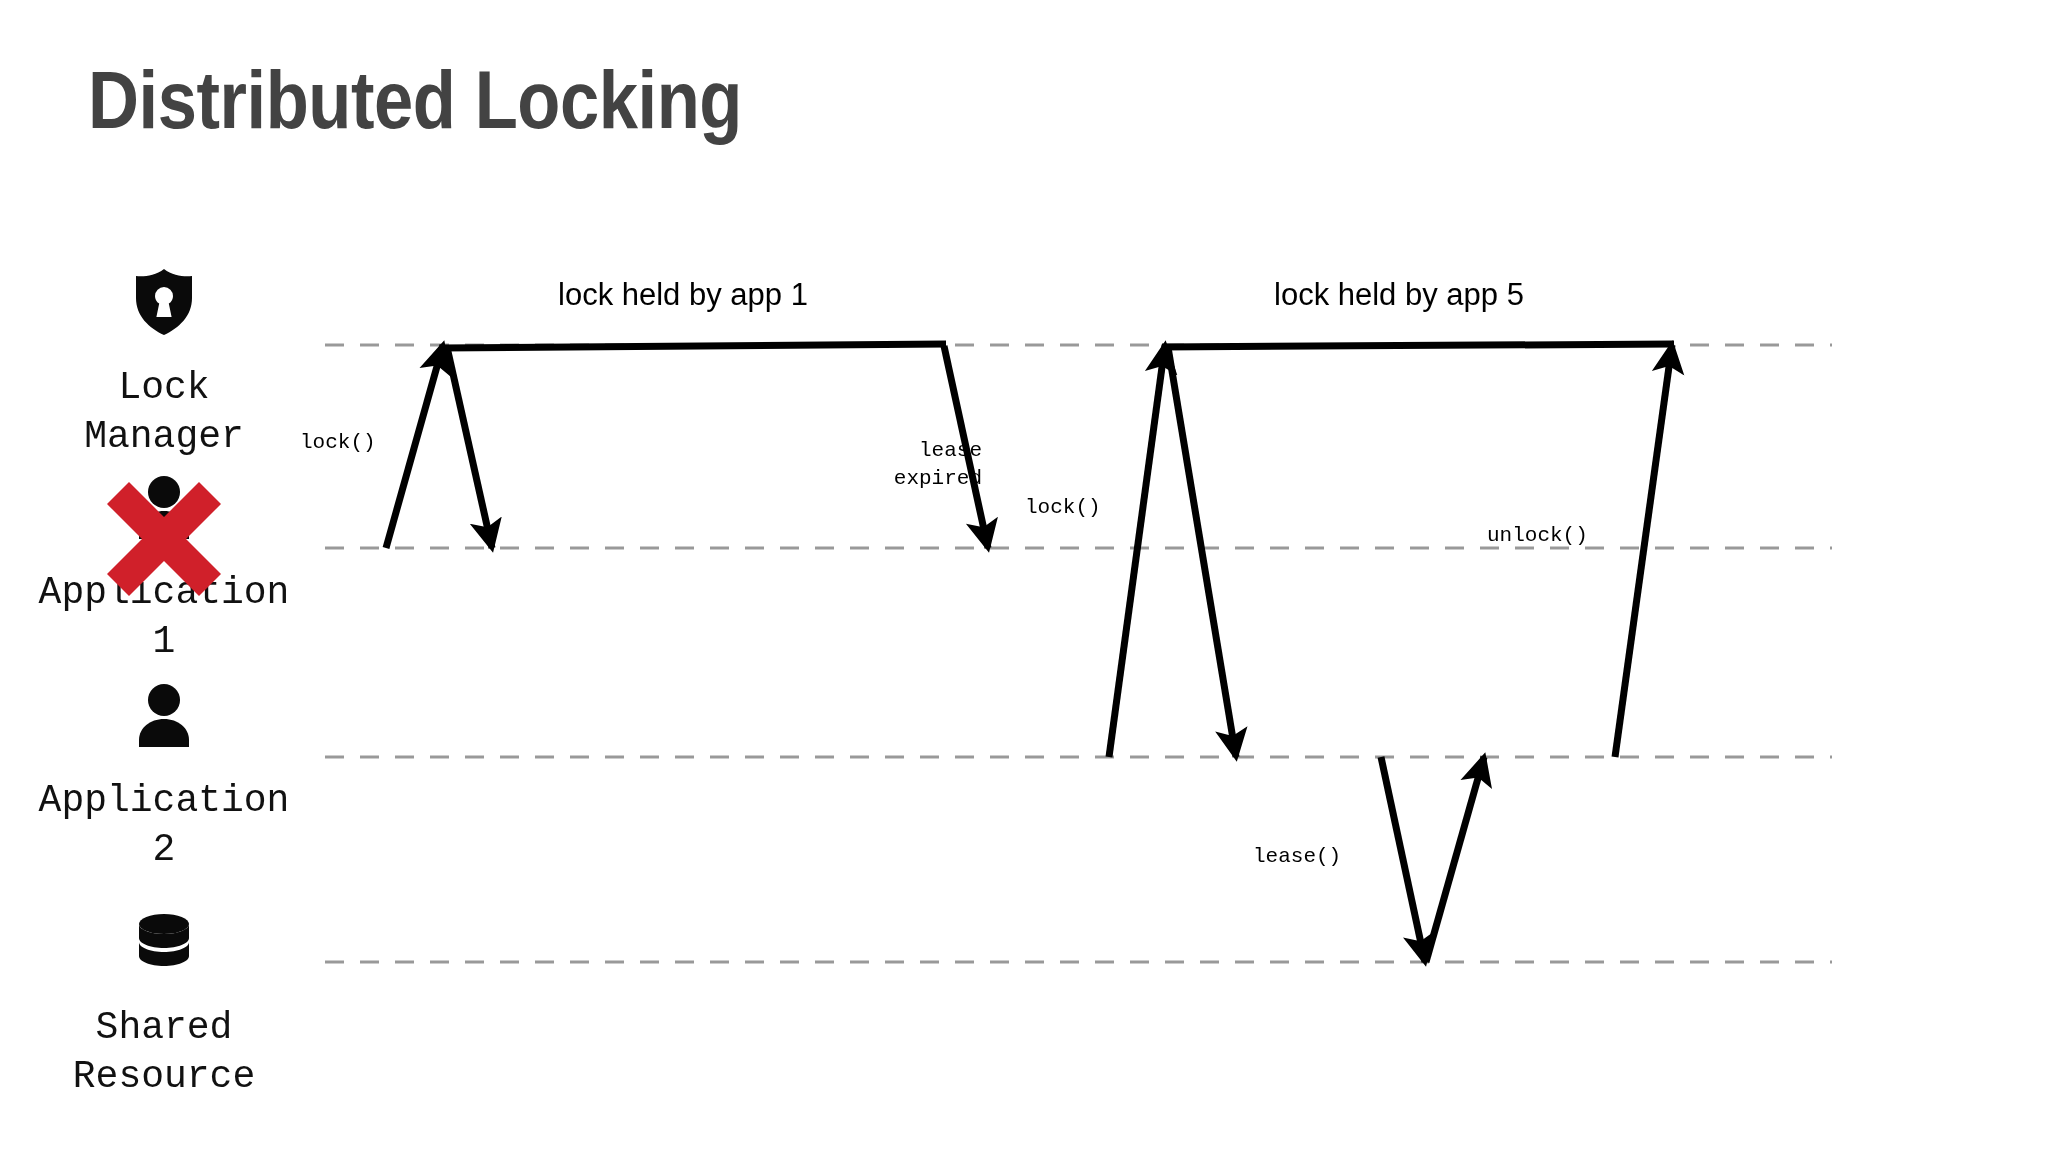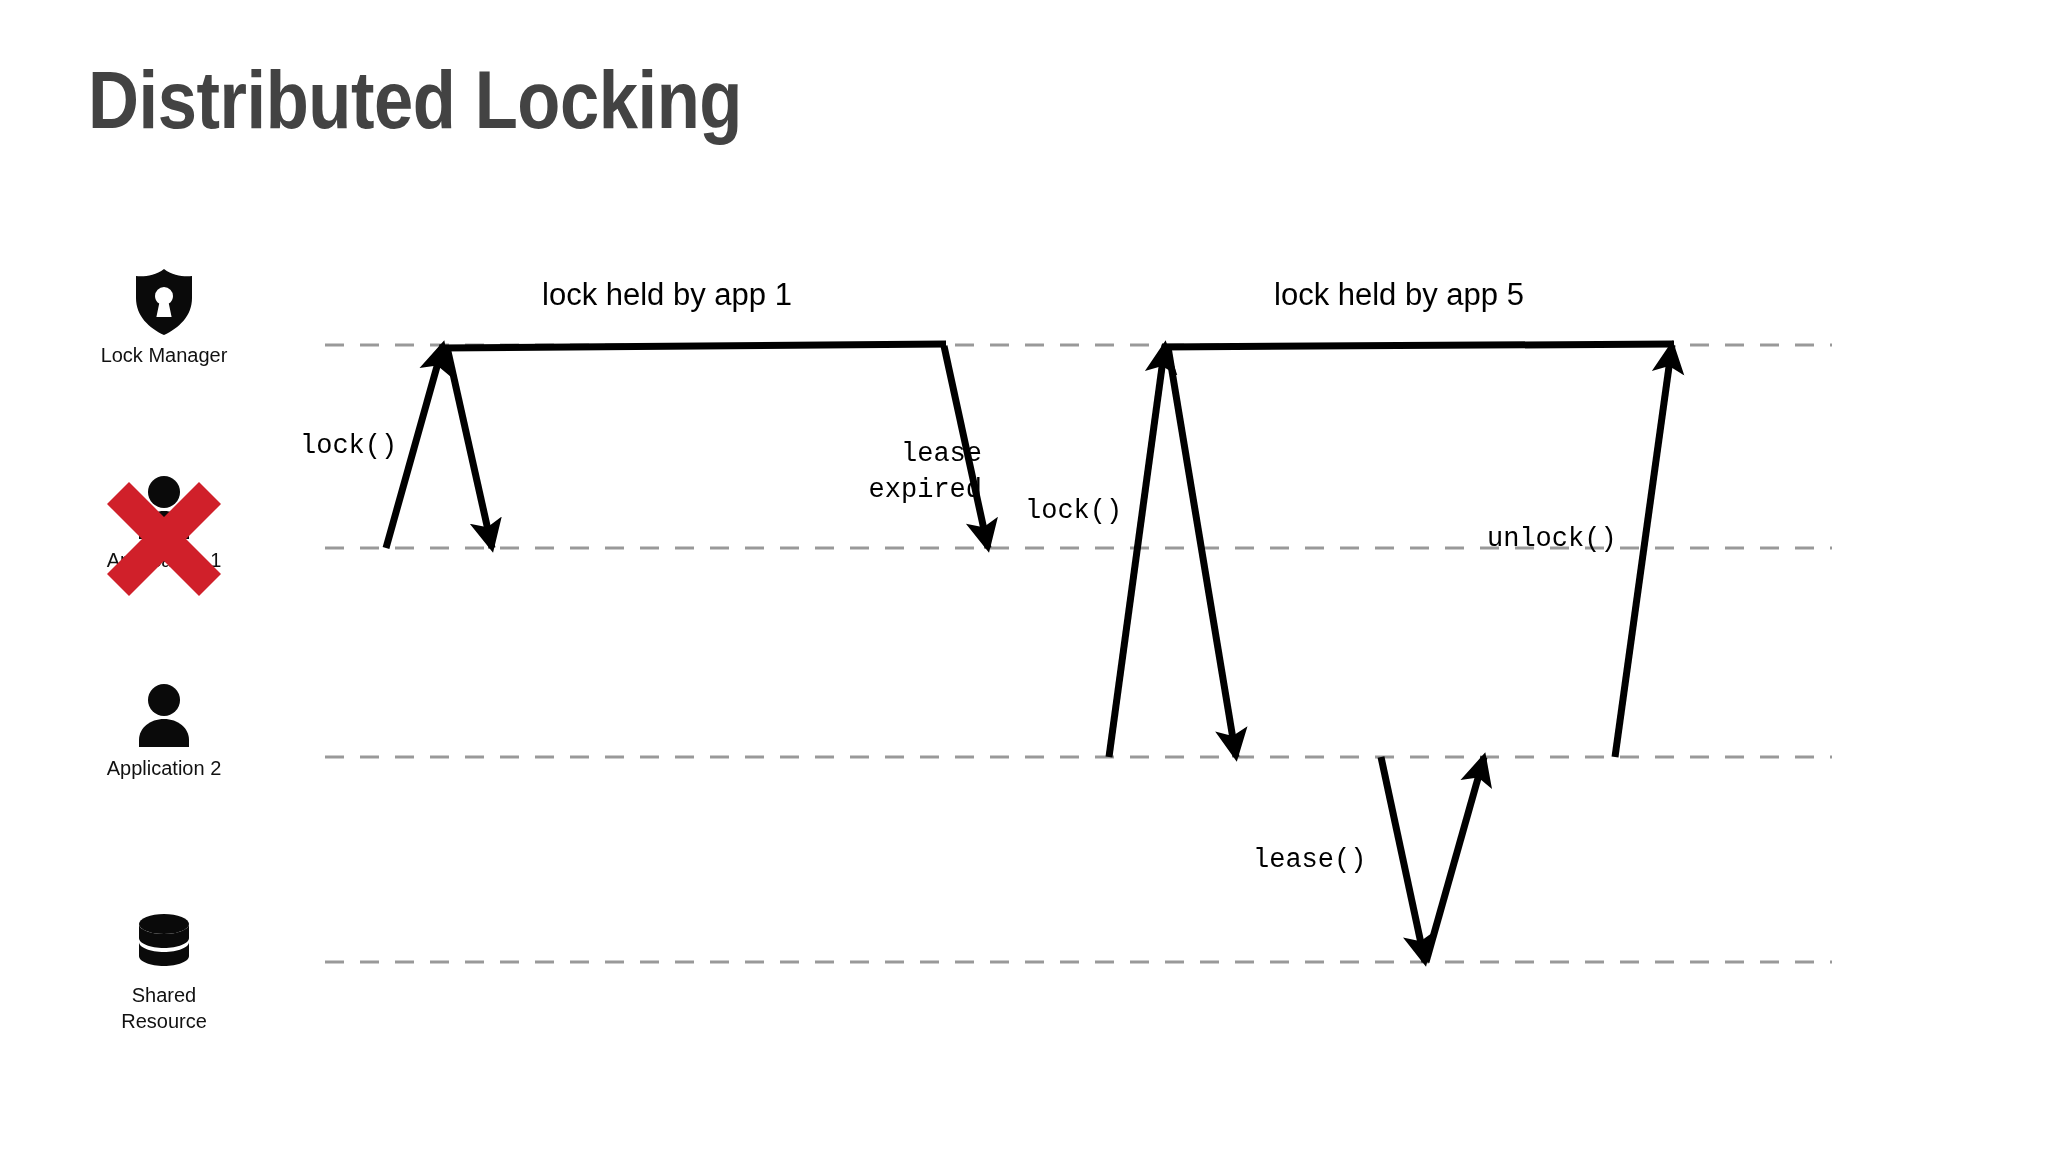--- a/index.html
+++ b/index.html
@@ -42,23 +42,23 @@
     left: 34px;
     text-align: center;
   }
   .actor-icon {
     display: block;
     margin: 0 auto;
     line-height: 0;
   }
   .actor-label {
     display: block;
-    margin-top: 7px;
-    font-family: Liberation Sans, sans-serif;
-    font-size: 20px;
+    margin-top: 28px;
+    font-family: Liberation Mono, monospace;
+    font-size: 38px;
     color: #111111;
     line-height: 1.28;
     white-space: pre-line;
   }
   #actor-lock-manager { top: 268px; }
   #actor-application-1 { top: 475px; }
   #actor-application-2 { top: 683px; }
   #actor-shared-resource { top: 912px; }
 
   
@@ -101,26 +101,26 @@
   .span-label {
     position: absolute;
     font-family: "Liberation Sans", sans-serif;
     font-size: 31px;
     color: #000000;
     white-space: nowrap;
   }
   .call-label {
     position: absolute;
     font-family: "Liberation Mono", "DejaVu Sans Mono", monospace;
-    font-size: 27px;
+    font-size: 21px;
     color: #000000;
     line-height: 1.33;
     white-space: pre-line;
   }
-  #label-lock-held-app1 { left: 542px; top: 277px; }
+  #label-lock-held-app1 { left: 558px; top: 277px; }
   #label-lock-held-app2 { left: 1274px; top: 277px; }
   #label-lock-1  { left: 300px;  top: 429px; }
   #label-lease-expired { left: 818px; top: 437px; text-align: right; width: 164px; }
   #label-lock-2  { left: 1025px; top: 494px; }
   #label-unlock  { left: 1487px; top: 494px; margin-top: 28px; }
   #label-write   { left: 1253px; top: 843px; }
 </style>
 </head>
 <body>
 

